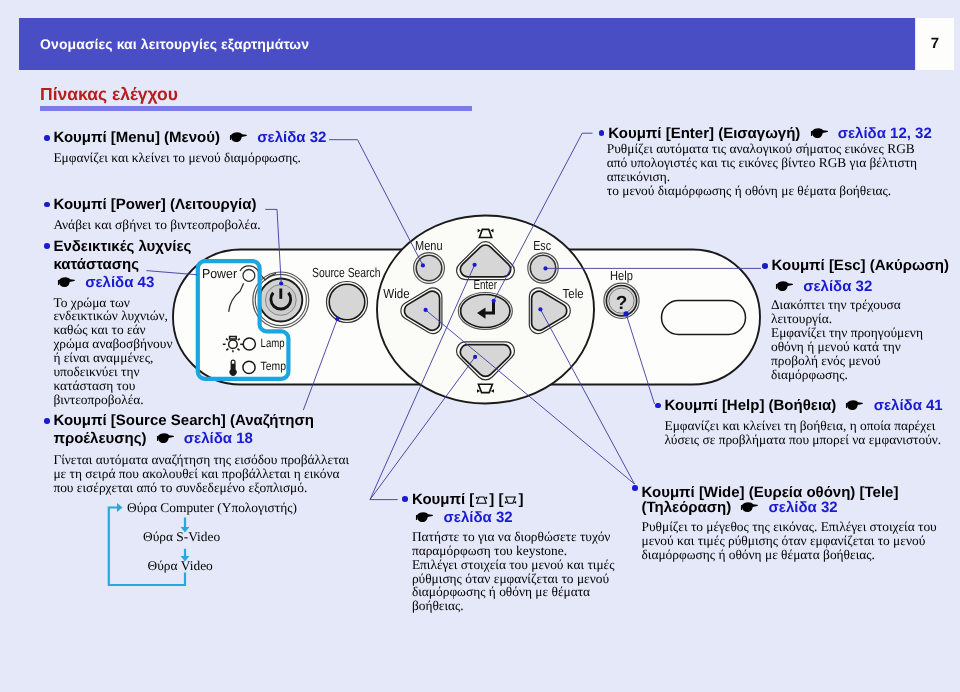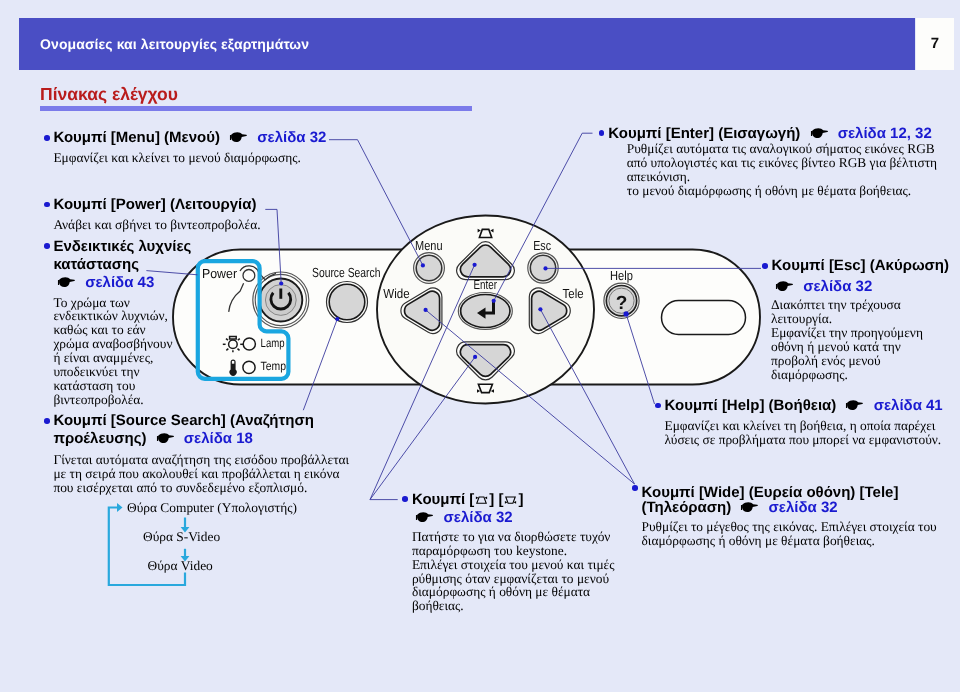--- a/index.html
+++ b/index.html
@@ -119,21 +119,21 @@
   <div class="co" style="left:598.8px;top:125.8px;">
     <span class="bullet" style="left:0;top:4.7px;"></span>
     <div class="hd" style="position:absolute;left:9.5px;top:0;">
       <span>Κουμπί [Enter] (Εισαγωγή)</span>
       <span class="hand"><svg viewBox="0 0 19 10.5" width="19" height="10.5">
             <path d="M2.6 2.6 C3.9 1.1 6.0 0.3 8.3 0.3 C10.4 0.3 12.2 1.0 13.2 2.3 L17.3 2.8 C18.1 2.95 18.1 3.9 17.3 4.1 L12.7 5.0 C12.4 7.9 10.3 10.1 7.3 10.1 C4.8 10.1 2.6 8.5 2.1 6.1 L2.05 2.8 Z" fill="#000"></path>
             <path d="M1.3 3.0 h0.75 v5.0 h-0.75 a0.35 0.35 0 0 1 -0.35 -0.35 v-4.3 a0.35 0.35 0 0 1 0.35 -0.35 z" fill="#000"></path>
           </svg></span>
       <span class="ref">σελίδα 12, 32</span>
     </div>
-    <div class="bd" style="position:absolute;left:8px;top:16px;margin-left:20px;">
+    <div class="bd" style="position:absolute;left:8px;top:16px;">
         <div>Ρυθμίζει αυτόματα τις αναλογικού σήματος εικόνες RGB</div>
         <div>από υπολογιστές και τις εικόνες βίντεο RGB για βέλτιστη</div>
         <div>απεικόνιση.</div>
         <div>το μενού διαμόρφωσης ή οθόνη με θέματα βοήθειας.</div>
       </div>
   </div>
 
   <div class="co" style="left:762px;top:258.3px;">
     <span class="bullet" style="left:0;top:4.7px;"></span>
     <div class="hd" style="position:absolute;left:9.5px;top:0;">Κουμπί [Esc] (Ακύρωση)</div>
@@ -176,20 +176,21 @@
     <div class="hd" style="position:absolute;left:9.5px;top:19.6px;">
       <span>(Τηλεόραση)</span>
       <span class="hand"><svg viewBox="0 0 19 10.5" width="19" height="10.5">
             <path d="M2.6 2.6 C3.9 1.1 6.0 0.3 8.3 0.3 C10.4 0.3 12.2 1.0 13.2 2.3 L17.3 2.8 C18.1 2.95 18.1 3.9 17.3 4.1 L12.7 5.0 C12.4 7.9 10.3 10.1 7.3 10.1 C4.8 10.1 2.6 8.5 2.1 6.1 L2.05 2.8 Z" fill="#000"></path>
             <path d="M1.3 3.0 h0.75 v5.0 h-0.75 a0.35 0.35 0 0 1 -0.35 -0.35 v-4.3 a0.35 0.35 0 0 1 0.35 -0.35 z" fill="#000"></path>
           </svg></span>
       <span class="ref">σελίδα 32</span>
     </div>
     <div class="bd" style="position:absolute;left:9.5px;top:39.6px;">
         <div>Ρυθμίζει το μέγεθος της εικόνας. Επιλέγει στοιχεία του</div>
+        <div>μενού και τιμές ρύθμισης όταν εμφανίζεται το μενού</div>
         <div>διαμόρφωσης ή οθόνη με θέματα βοήθειας.</div>
       </div>
   </div>
 
   <div class="co" style="left:402.4px;top:491.7px;">
     <span class="bullet" style="left:0;top:4.7px;"></span>
     <div class="hd" style="position:absolute;left:9.5px;top:0;white-space:nowrap;">
       <span>Κουμπί [</span><span class="ksicon"><svg viewBox="0 0 13 10" width="13" height="10">
             <path d="M4.1 2.0 h4.8 l2.3 6.2 h-9.4 z" fill="none" stroke="#000" stroke-width="1.1"></path>
             <path d="M0.9 1.4 l2.6 1.3 l-2.6 1.5 z" fill="#000"></path>

